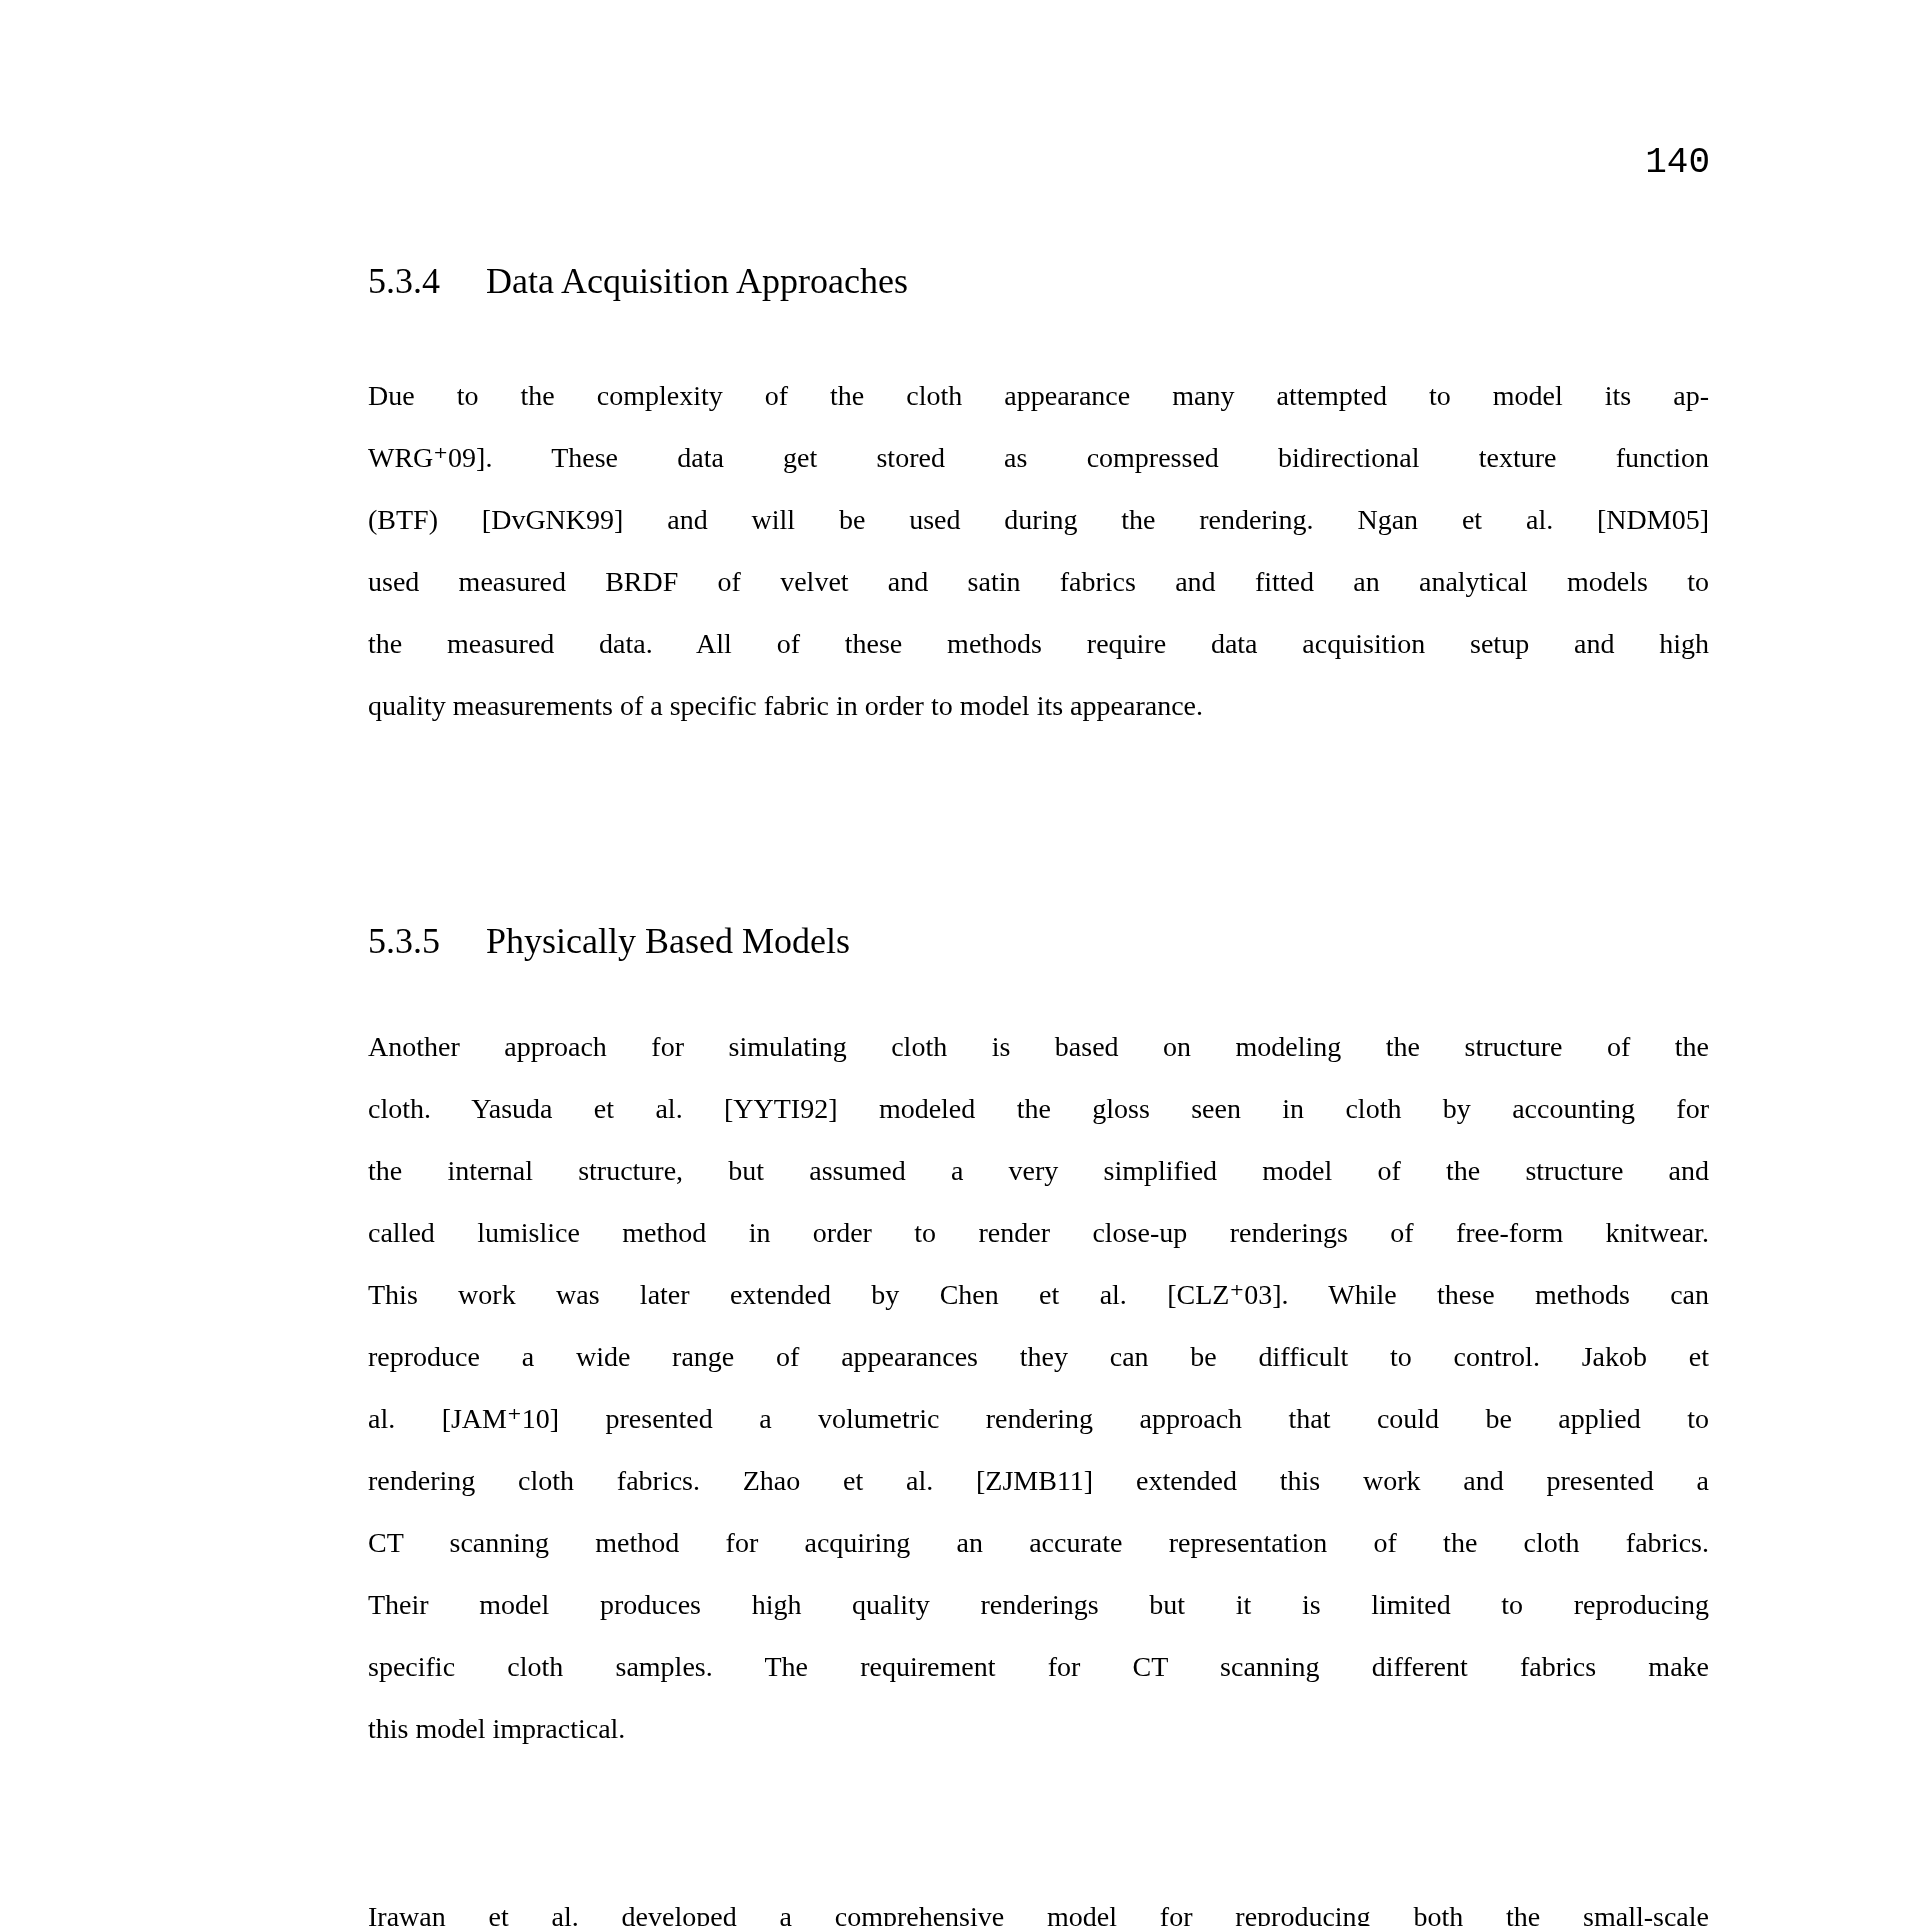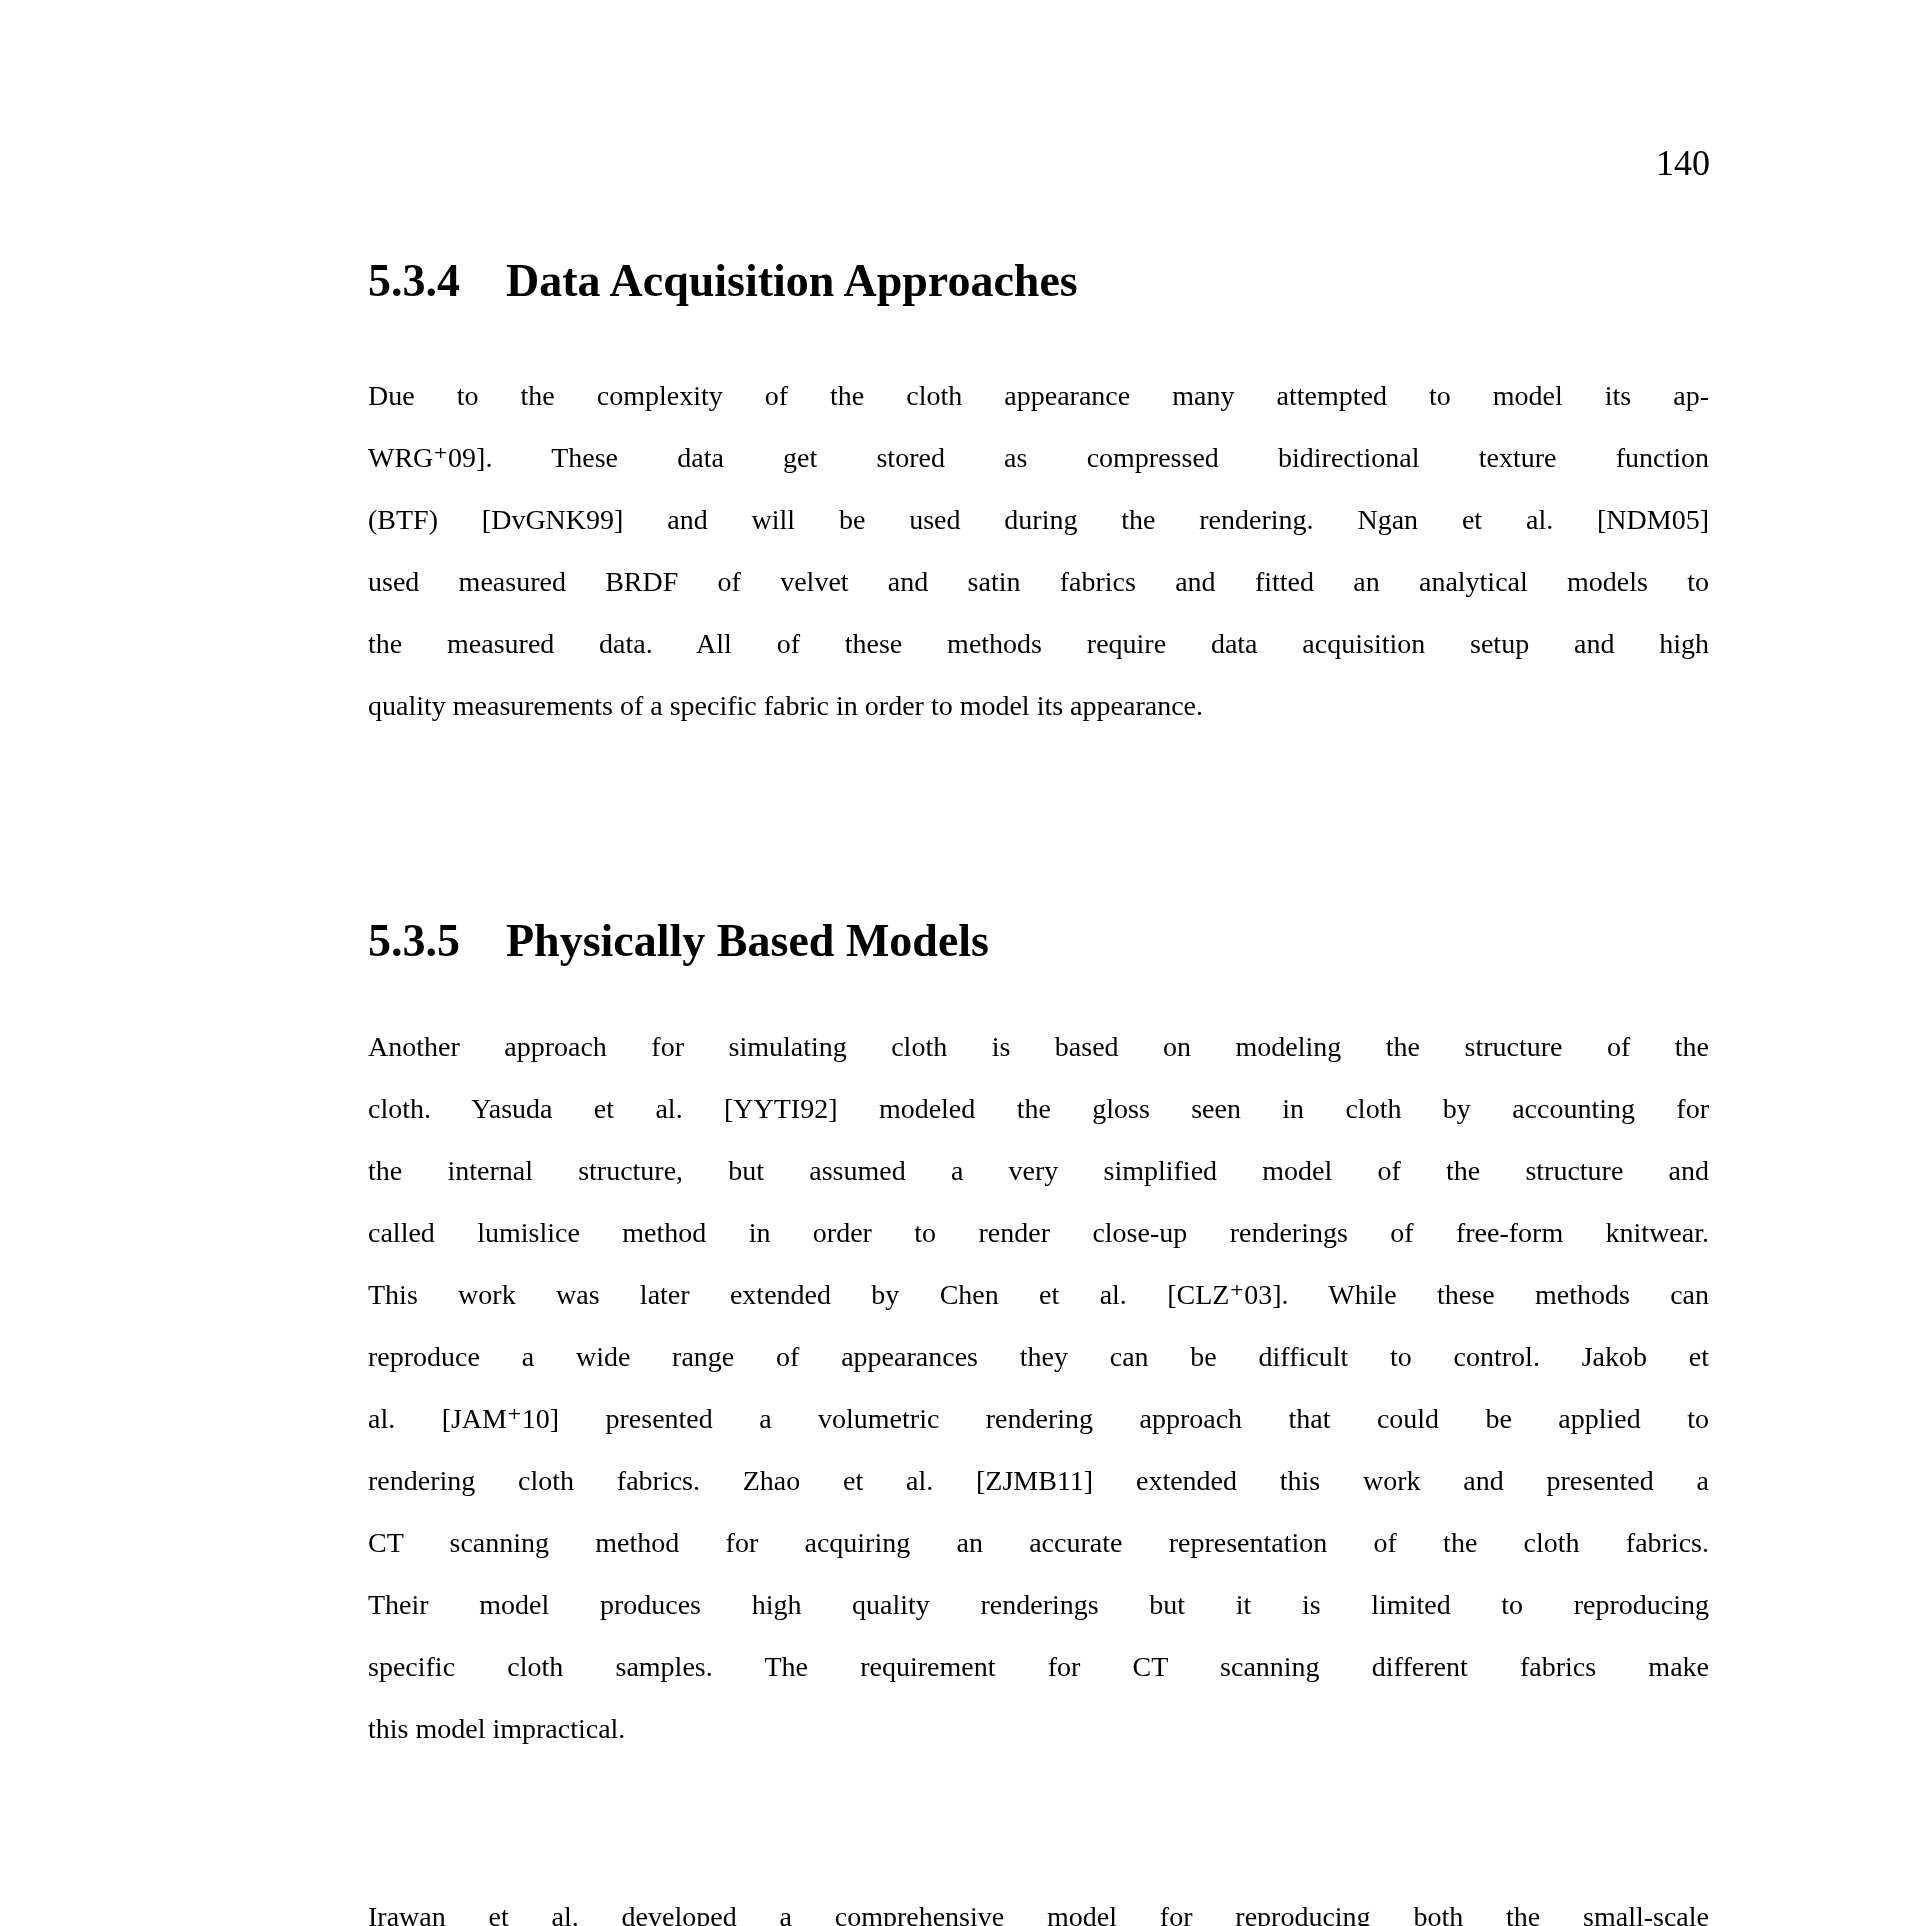--- a/index.html
+++ b/index.html
@@ -16,34 +16,35 @@
     font-family: "Liberation Serif", "DejaVu Serif", serif;
     overflow: hidden;
   }
   .pageno {
     position: absolute;
     top: 145px;
     right: 255px;
     font-size: 36px;
     line-height: 36px;
     text-align: right;
+    font-family: Liberation Mono, monospace;
   }
   .content {
     position: absolute;
     left: 368px;
     top: 0;
     width: 1341px;
   }
   .heading {
     position: absolute;
     left: 0;
     width: 100%;
-    font-size: 46px;
+    font-size: 36px;
     line-height: 62px;
-    font-weight: bold;
+    font-weight: normal;
     white-space: nowrap;
   }
   .heading .hnum {
     margin-right: 46px;
   }
   .h1 { top: 250px; }
   .h2 { top: 910px; }
   .para {
     position: absolute;
     left: 0;

